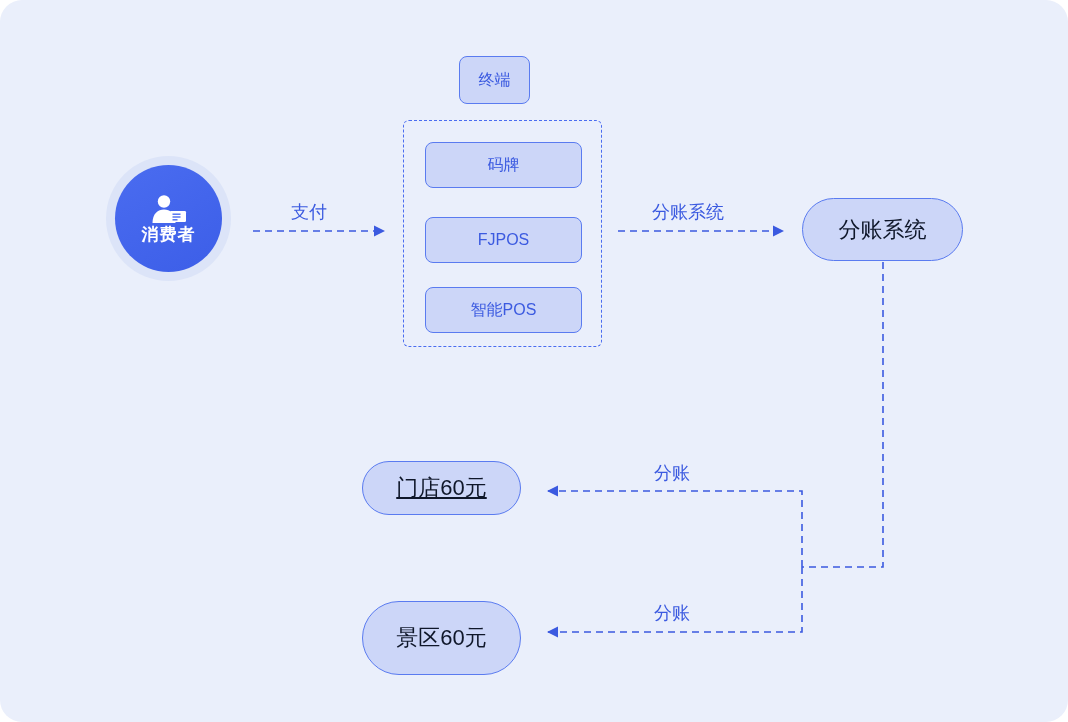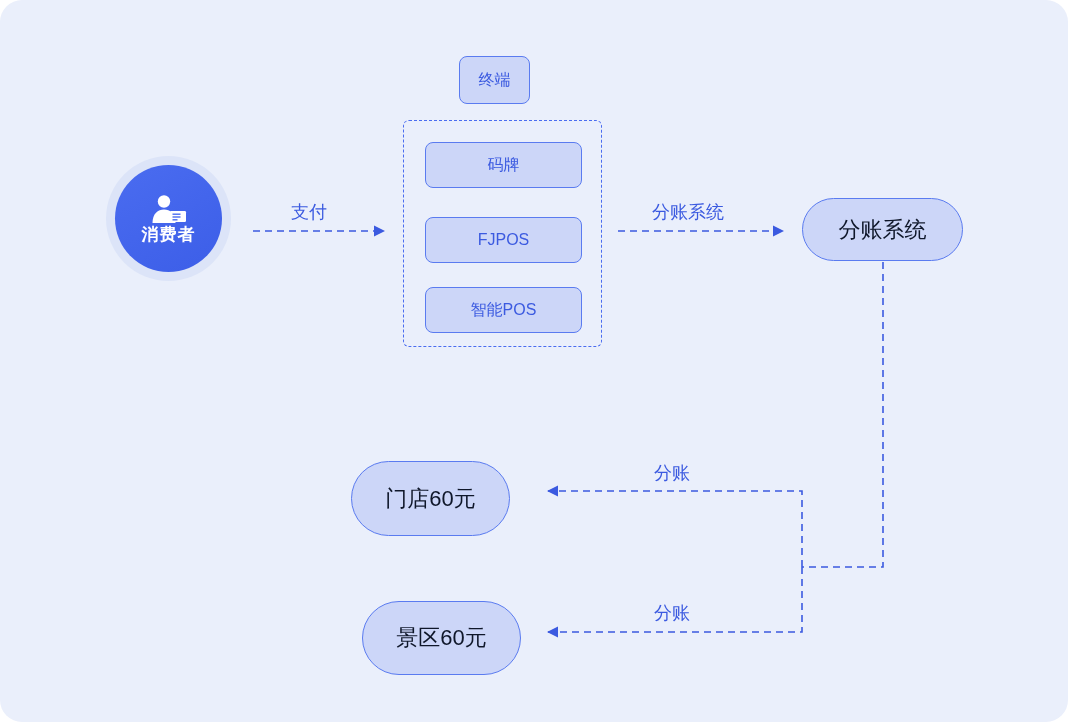--- a/index.html
+++ b/index.html
@@ -95,21 +95,21 @@
     left: 403px;
     top: 120px;
     width: 199px;
     height: 227px;
     border: 1.5px dashed #4a6cf0;
     border-radius: 6px;
     box-sizing: border-box;
   }
 
   #pill-settlement { left: 802px; top: 198px; width: 161px; height: 63px; }
-  #pill-store      { left: 351px; top: 461px; width: 159px; height: 75px; }
+  #pill-store      { left: 362px; top: 461px; width: 159px; height: 54px; text-decoration: underline; }
   #pill-scenic     { left: 362px; top: 601px; width: 159px; height: 74px; }
 
   
   .edge-label {
     position: absolute;
     color: #3b5ae0;
     font-size: 18px;
     white-space: nowrap;
   }
   #label-pay        { left: 291px; top: 200px; }

